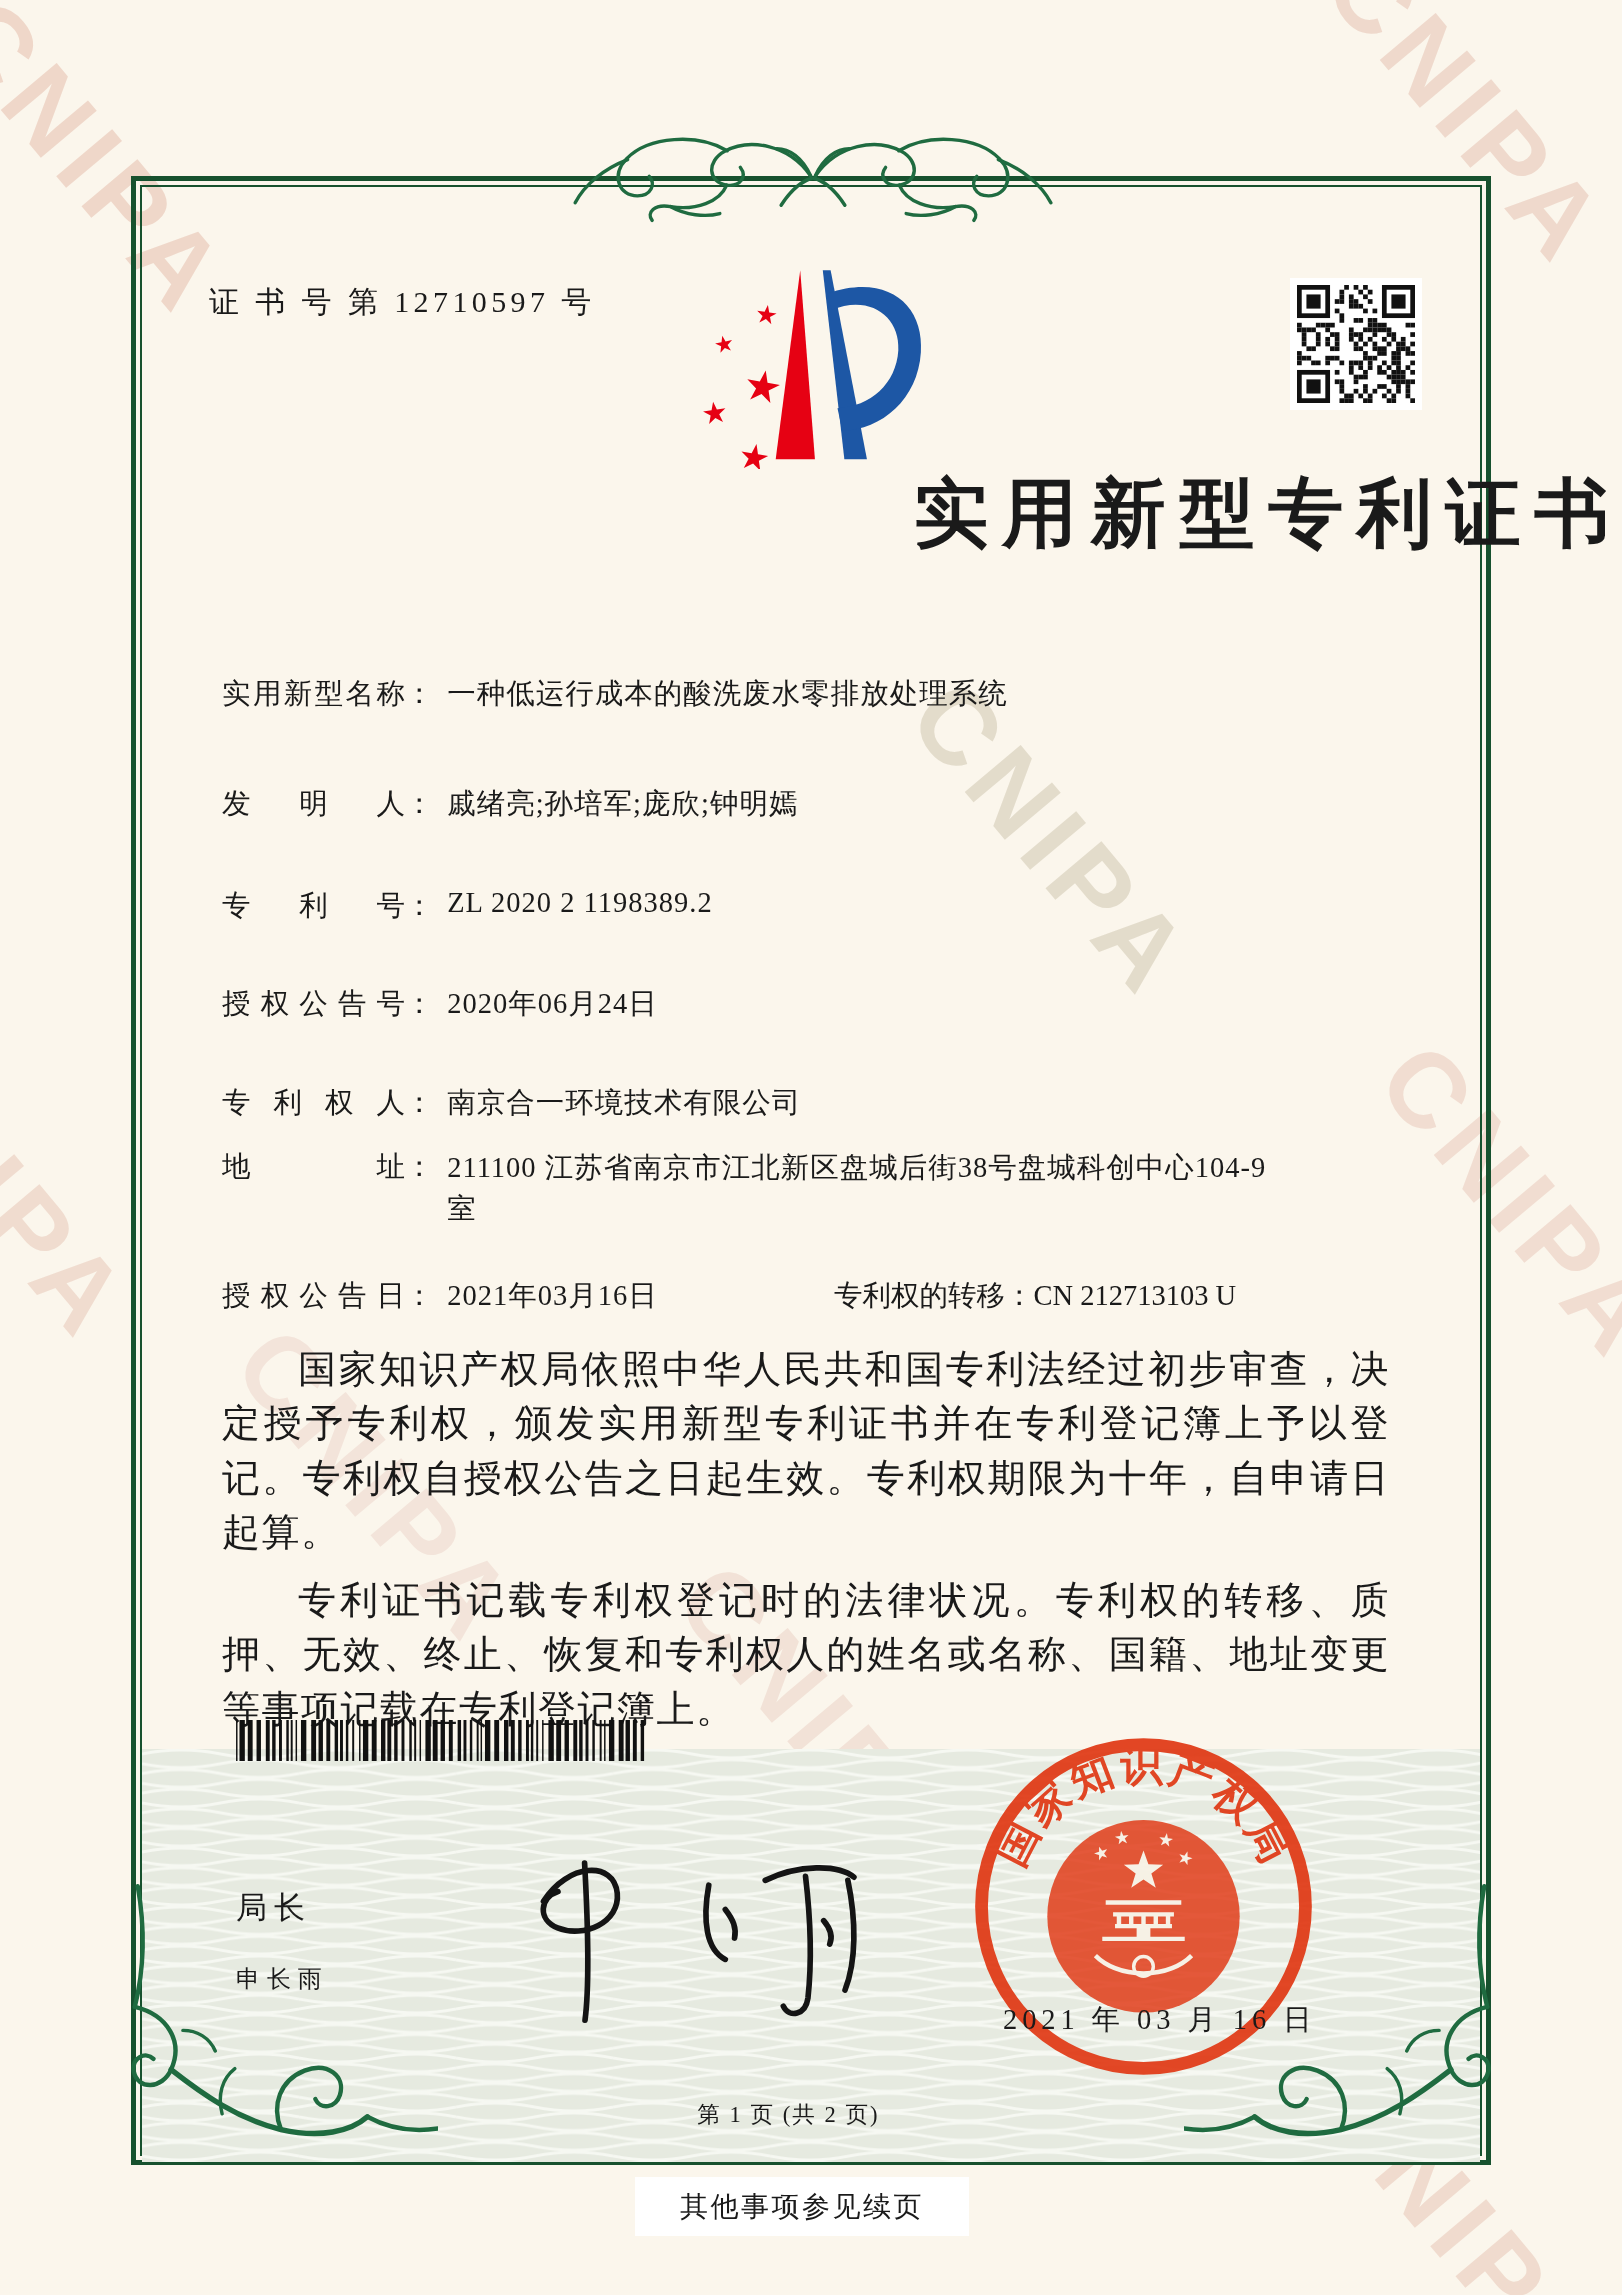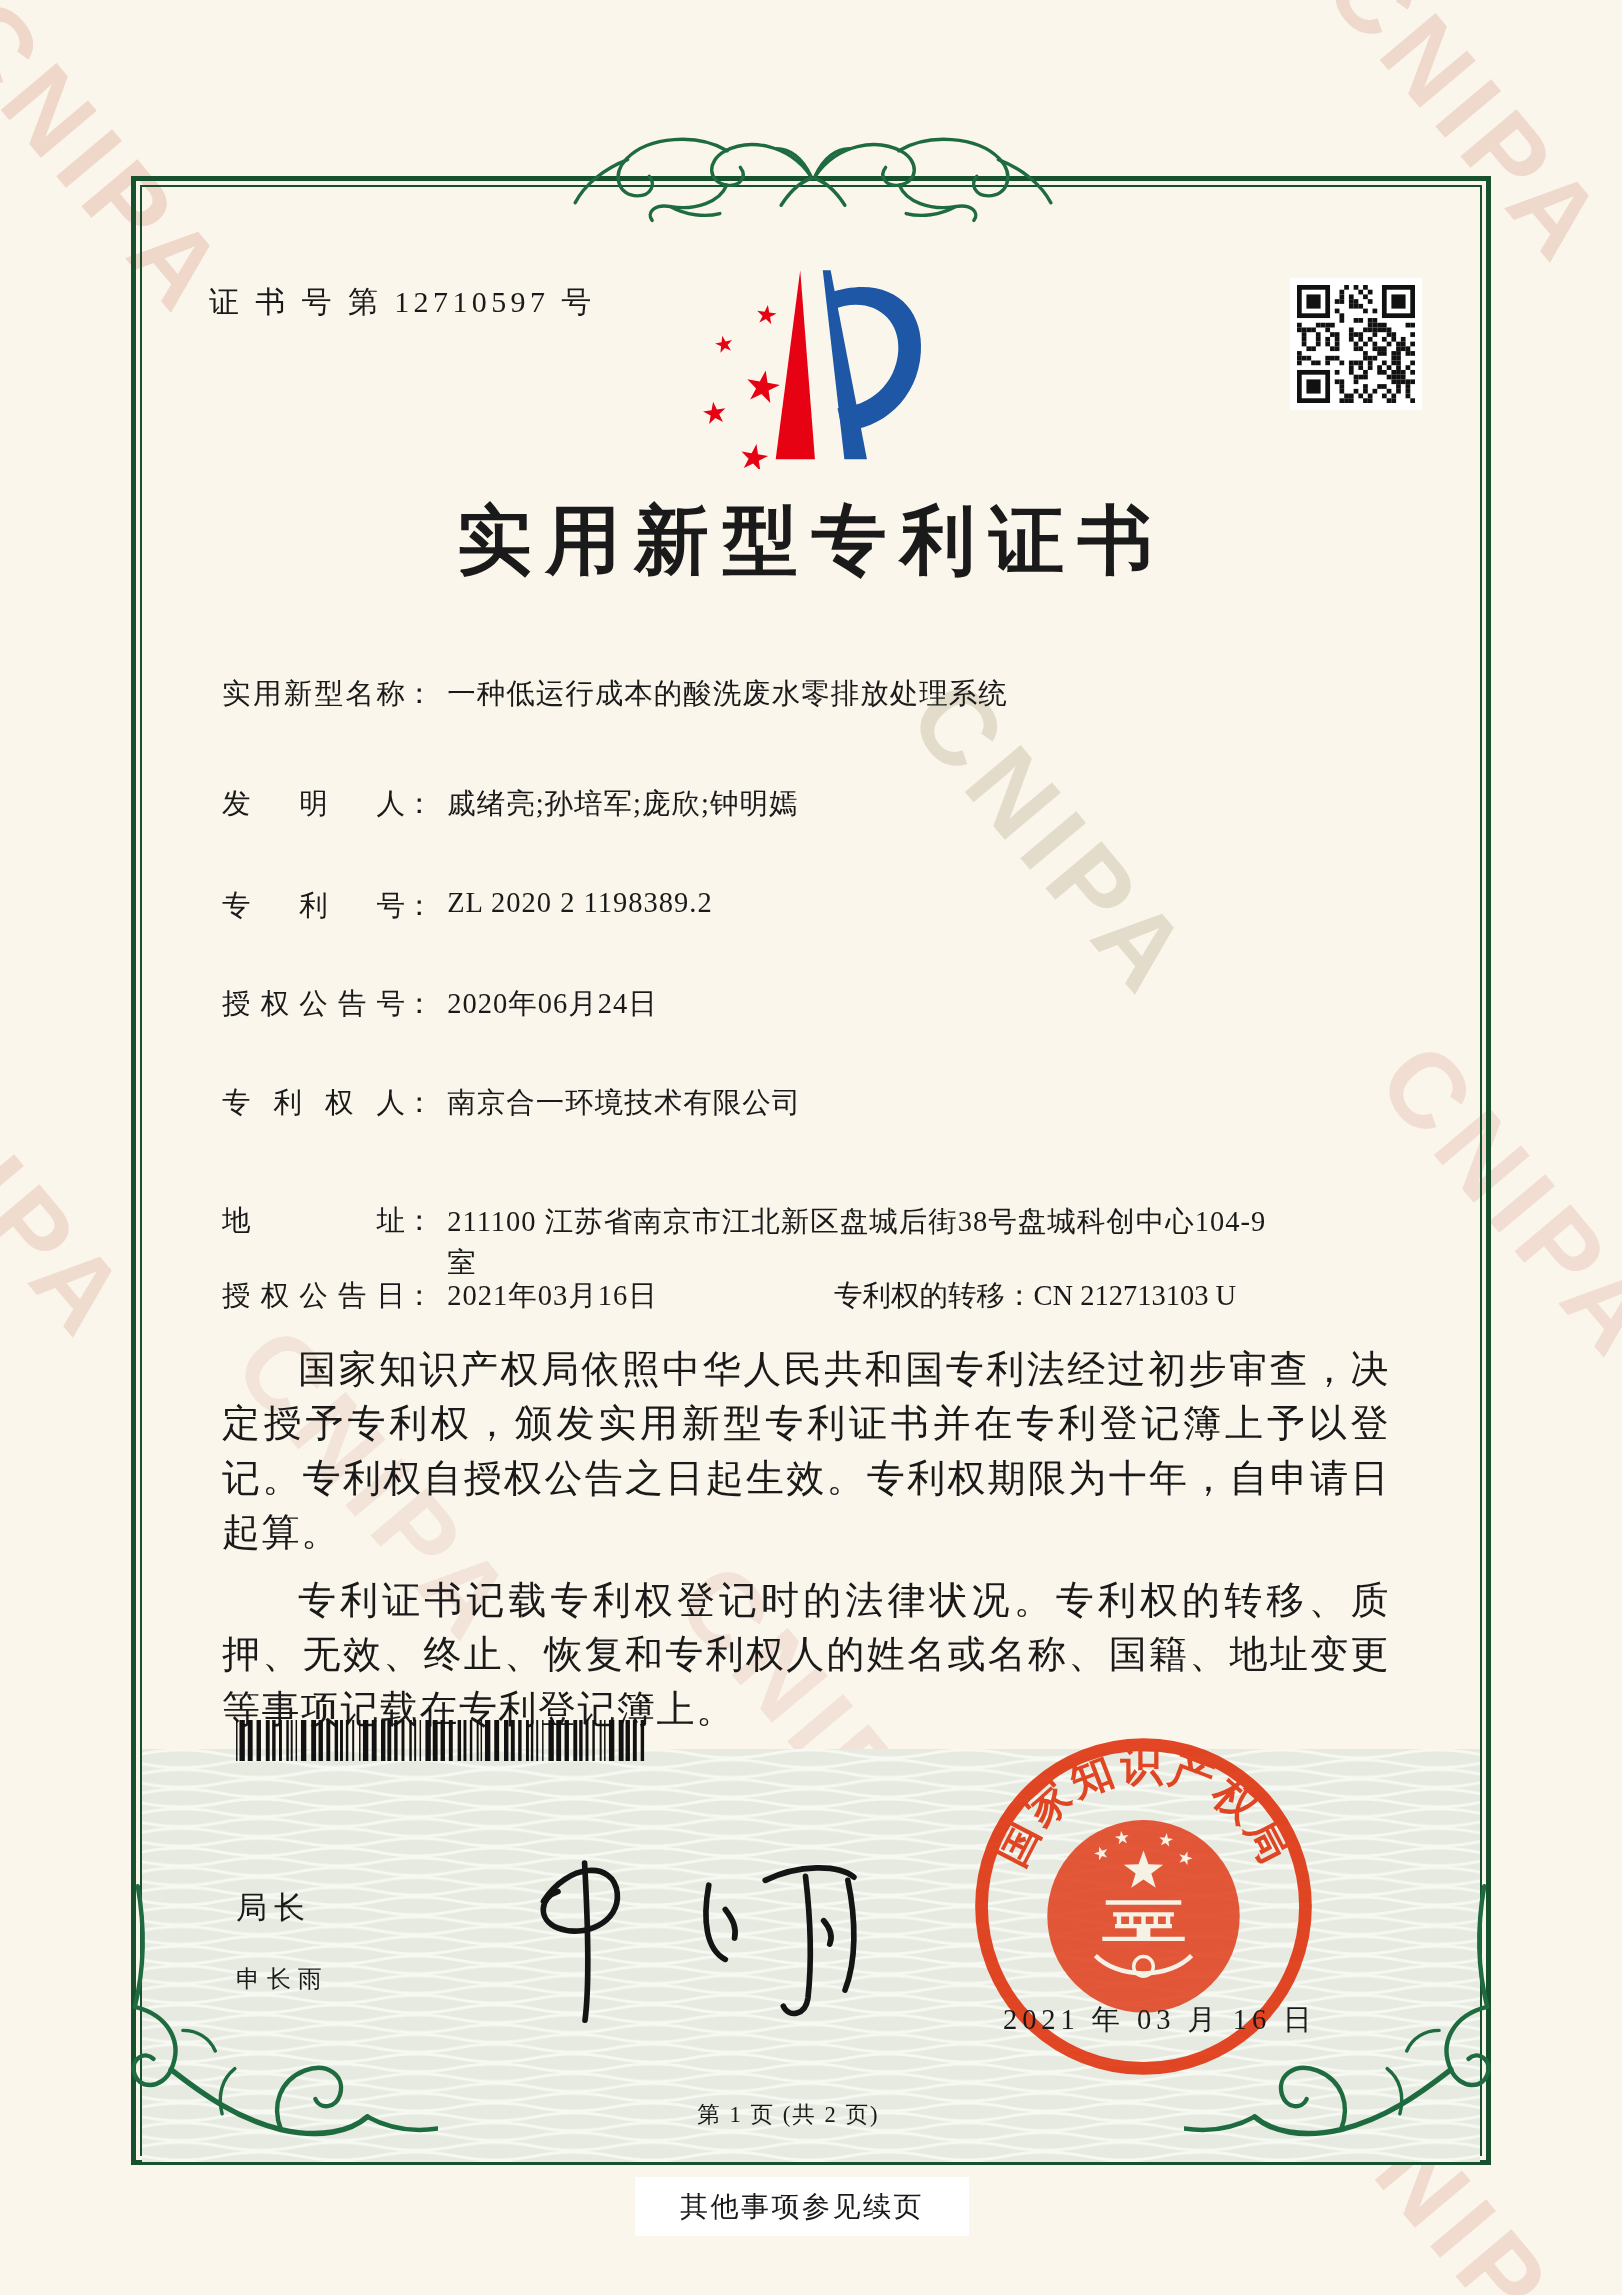--- a/index.html
+++ b/index.html
@@ -28,21 +28,21 @@
     border:2px solid #17512e;
   }
   
   .waveband{left:142px;top:1749px;width:1338px;height:413px;z-index:1;}
   
   .cert-number{left:209px;top:282px;font-size:30px;letter-spacing:4.4px;z-index:3;}
   .logo{left:696px;top:263px;z-index:3;}
   .qr-box{left:1290px;top:278px;width:132px;height:132px;background:#ffffff;z-index:3;}
   .qr-box svg{position:absolute;left:6.9px;top:6.9px;}
   .main-title{
-    left:0;top:491px;width:1623px;text-align:center;
+    left:0;top:464px;width:1623px;text-align:right;
     font-size:75px;font-weight:600;letter-spacing:13.7px;z-index:3;
   }
   
   .row{position:absolute;left:222px;font-size:28.5px;z-index:3;white-space:nowrap;}
   .row .lbl{display:inline-block;width:183px;text-align:justify;text-align-last:justify;vertical-align:top;}
   .row .colon{display:inline-block;vertical-align:top;}
   .row .val{display:inline-block;margin-left:13.7px;vertical-align:top;letter-spacing:1px;}
   .row .val.wrap{white-space:normal;max-width:834px;line-height:1.43;}
   .grant-no{position:absolute;left:612px;top:0;}
   
@@ -343,21 +343,21 @@
 </div>
 <div class="row" style="top:887px;">
   <span class="lbl">专利号</span><span class="colon">：</span><span class="val">ZL 2020 2 1198389.2</span>
 </div>
 <div class="row" style="top:985px;">
   <span class="lbl">授权公告号</span><span class="colon">：</span><span class="val">2020年06月24日</span>
 </div>
 <div class="row" style="top:1084px;">
   <span class="lbl">专利权人</span><span class="colon">：</span><span class="val">南京合一环境技术有限公司</span>
 </div>
-<div class="row" style="top:1202px;">
+<div class="row" style="top:1148px;">
   <span class="lbl">地址</span><span class="colon">：</span><span class="val wrap">211100 江苏省南京市江北新区盘城后街38号盘城科创中心104-9室</span>
 </div>
 <div class="row" style="top:1277px;">
   <span class="lbl">授权公告日</span><span class="colon">：</span><span class="val">2021年03月16日</span>
   <span class="grant-no">
     <span>专利权的转移</span><span>：</span><span>CN 212713103 U</span>
   </span>
 </div>
 
 <div class="abs legal">

